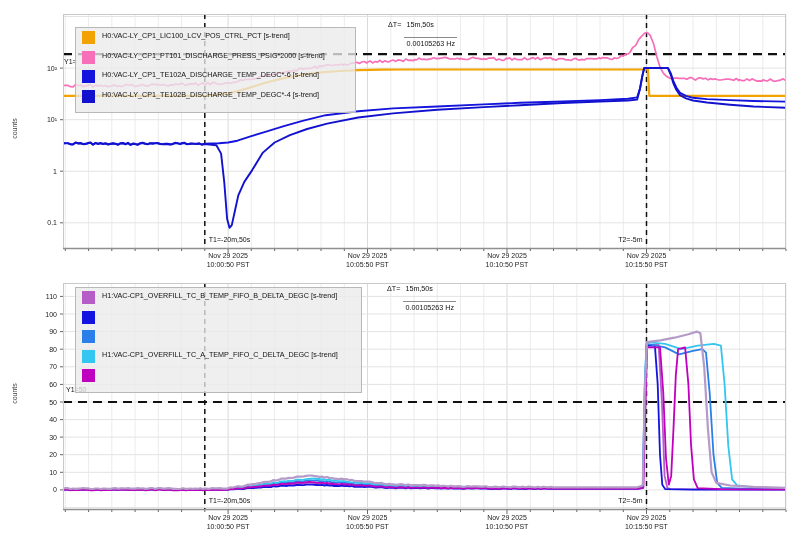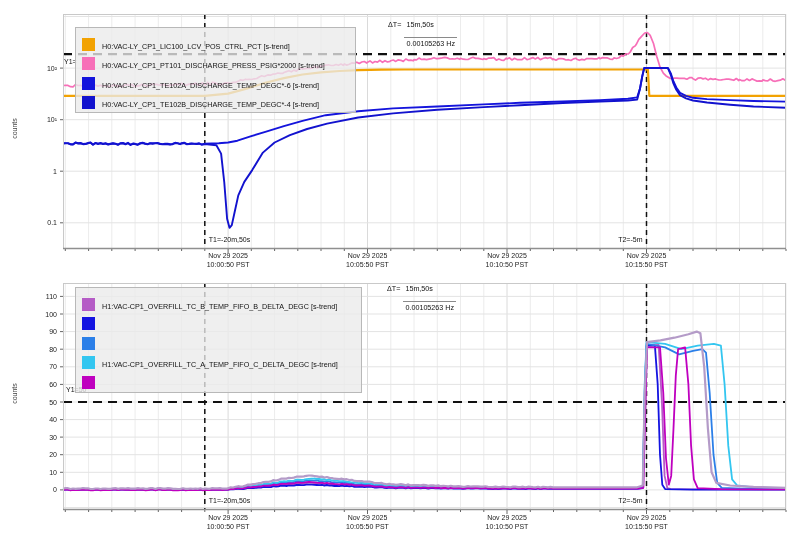--- a/index.html
+++ b/index.html
@@ -12,21 +12,21 @@
   .xlab{width:90px;text-align:center;line-height:8.5px;font-size:7px;color:#222;position:absolute}
   .axis-title{position:absolute;font-size:7px;color:#444;transform:rotate(-90deg);transform-origin:center center;white-space:nowrap}
   .cursorlab{position:absolute;font-size:7px;color:#111;white-space:nowrap;z-index:3}
   .y1lab{position:absolute;font-size:7px;color:#111;white-space:nowrap;z-index:3}
   .dt{position:absolute;display:flex;font-size:7.2px;color:#111;z-index:2}
   .dtp{margin-right:3px}
   .dtv .l1{display:block;border-bottom:1px solid #8a8a8a;padding:0 2px 8px 2px}
   .dtv .l2{display:block;padding:1px 2px 0 2px}
   .legend{position:absolute;background:rgba(235,235,235,0.78);border:1px solid #b8b8b8;
           box-sizing:border-box;padding:3px 6px;z-index:5}
-  .lrow{display:flex;align-items:flex-end;height:19.5px}
+  .lrow{display:flex;align-items:flex-start;height:19.5px}
   .sw{width:13px;height:13px;margin-right:7px;flex:none}
   .ltxt{font-size:7.2px;color:#111;white-space:nowrap}
 </style>
 </head>
 <body>
 
 <div class="chart" id="chart-0">
     <svg class="plot" style="left:63px;top:14px" width="723" height="235" viewBox="0 0 723 235">
       <line x1="2.3" y1="0" x2="2.3" y2="235" stroke="#ececec" stroke-width="1"></line>
       <line x1="25.6" y1="0" x2="25.6" y2="235" stroke="#ececec" stroke-width="1"></line>

